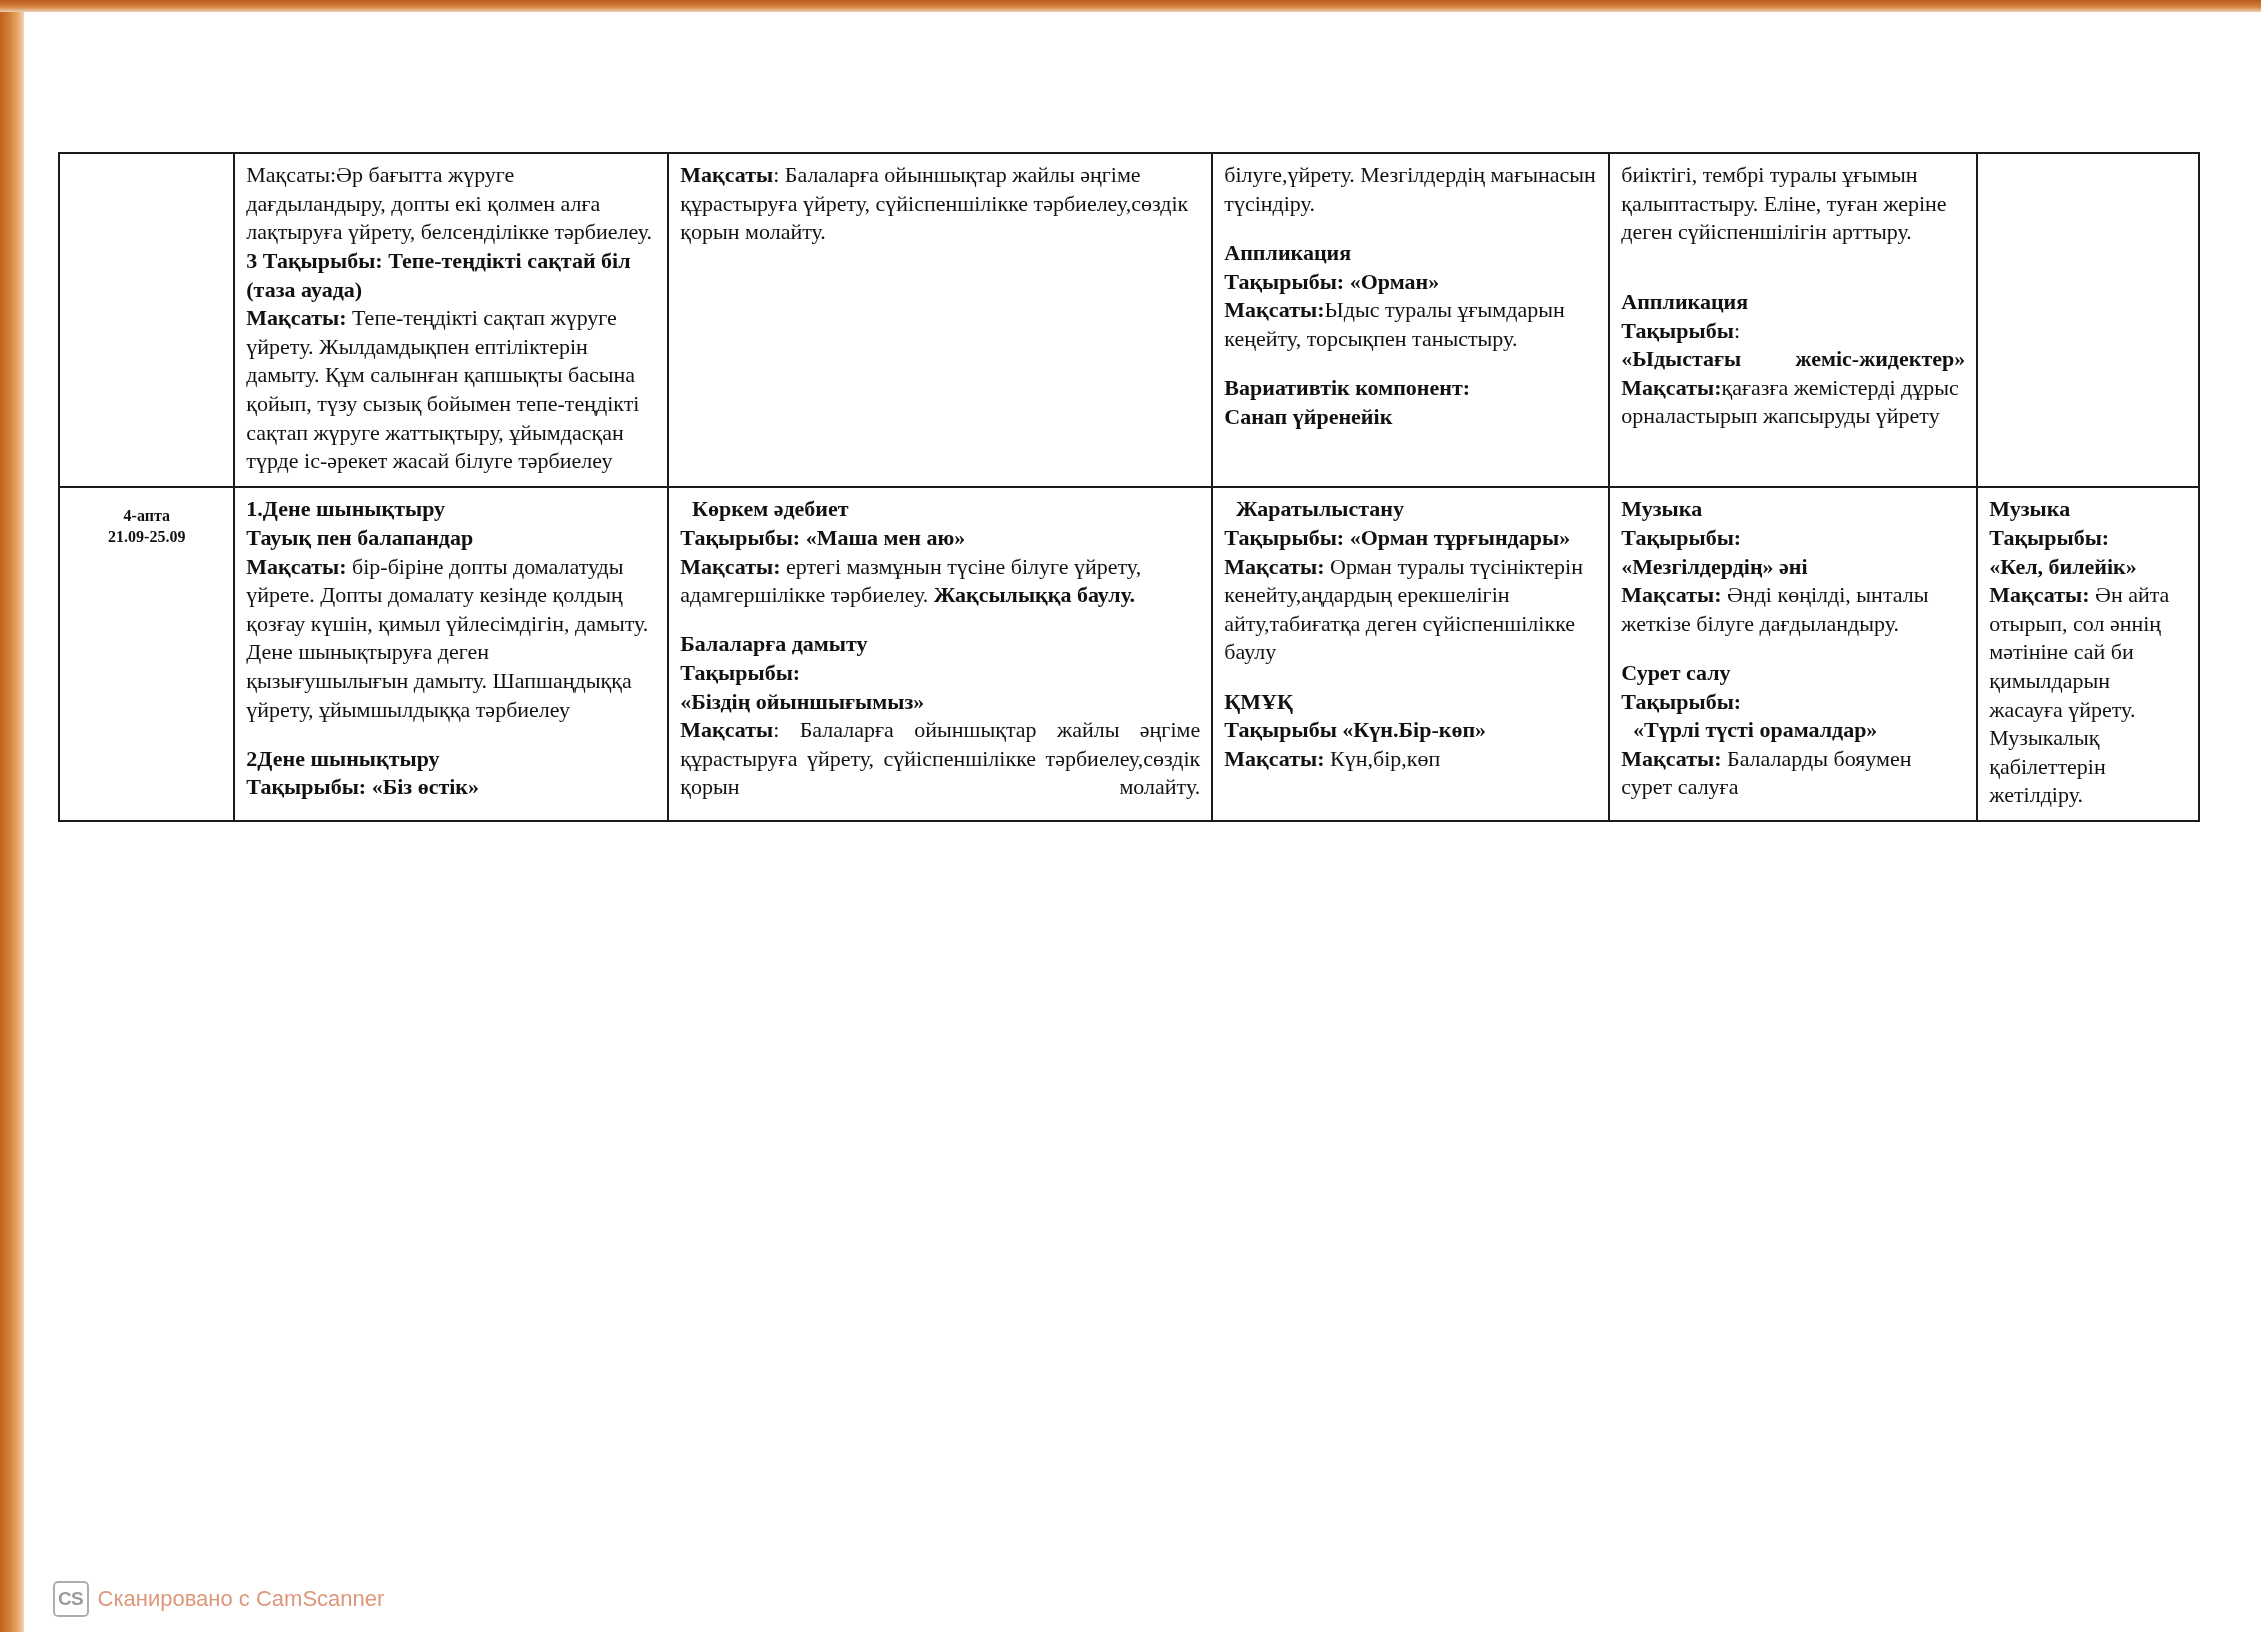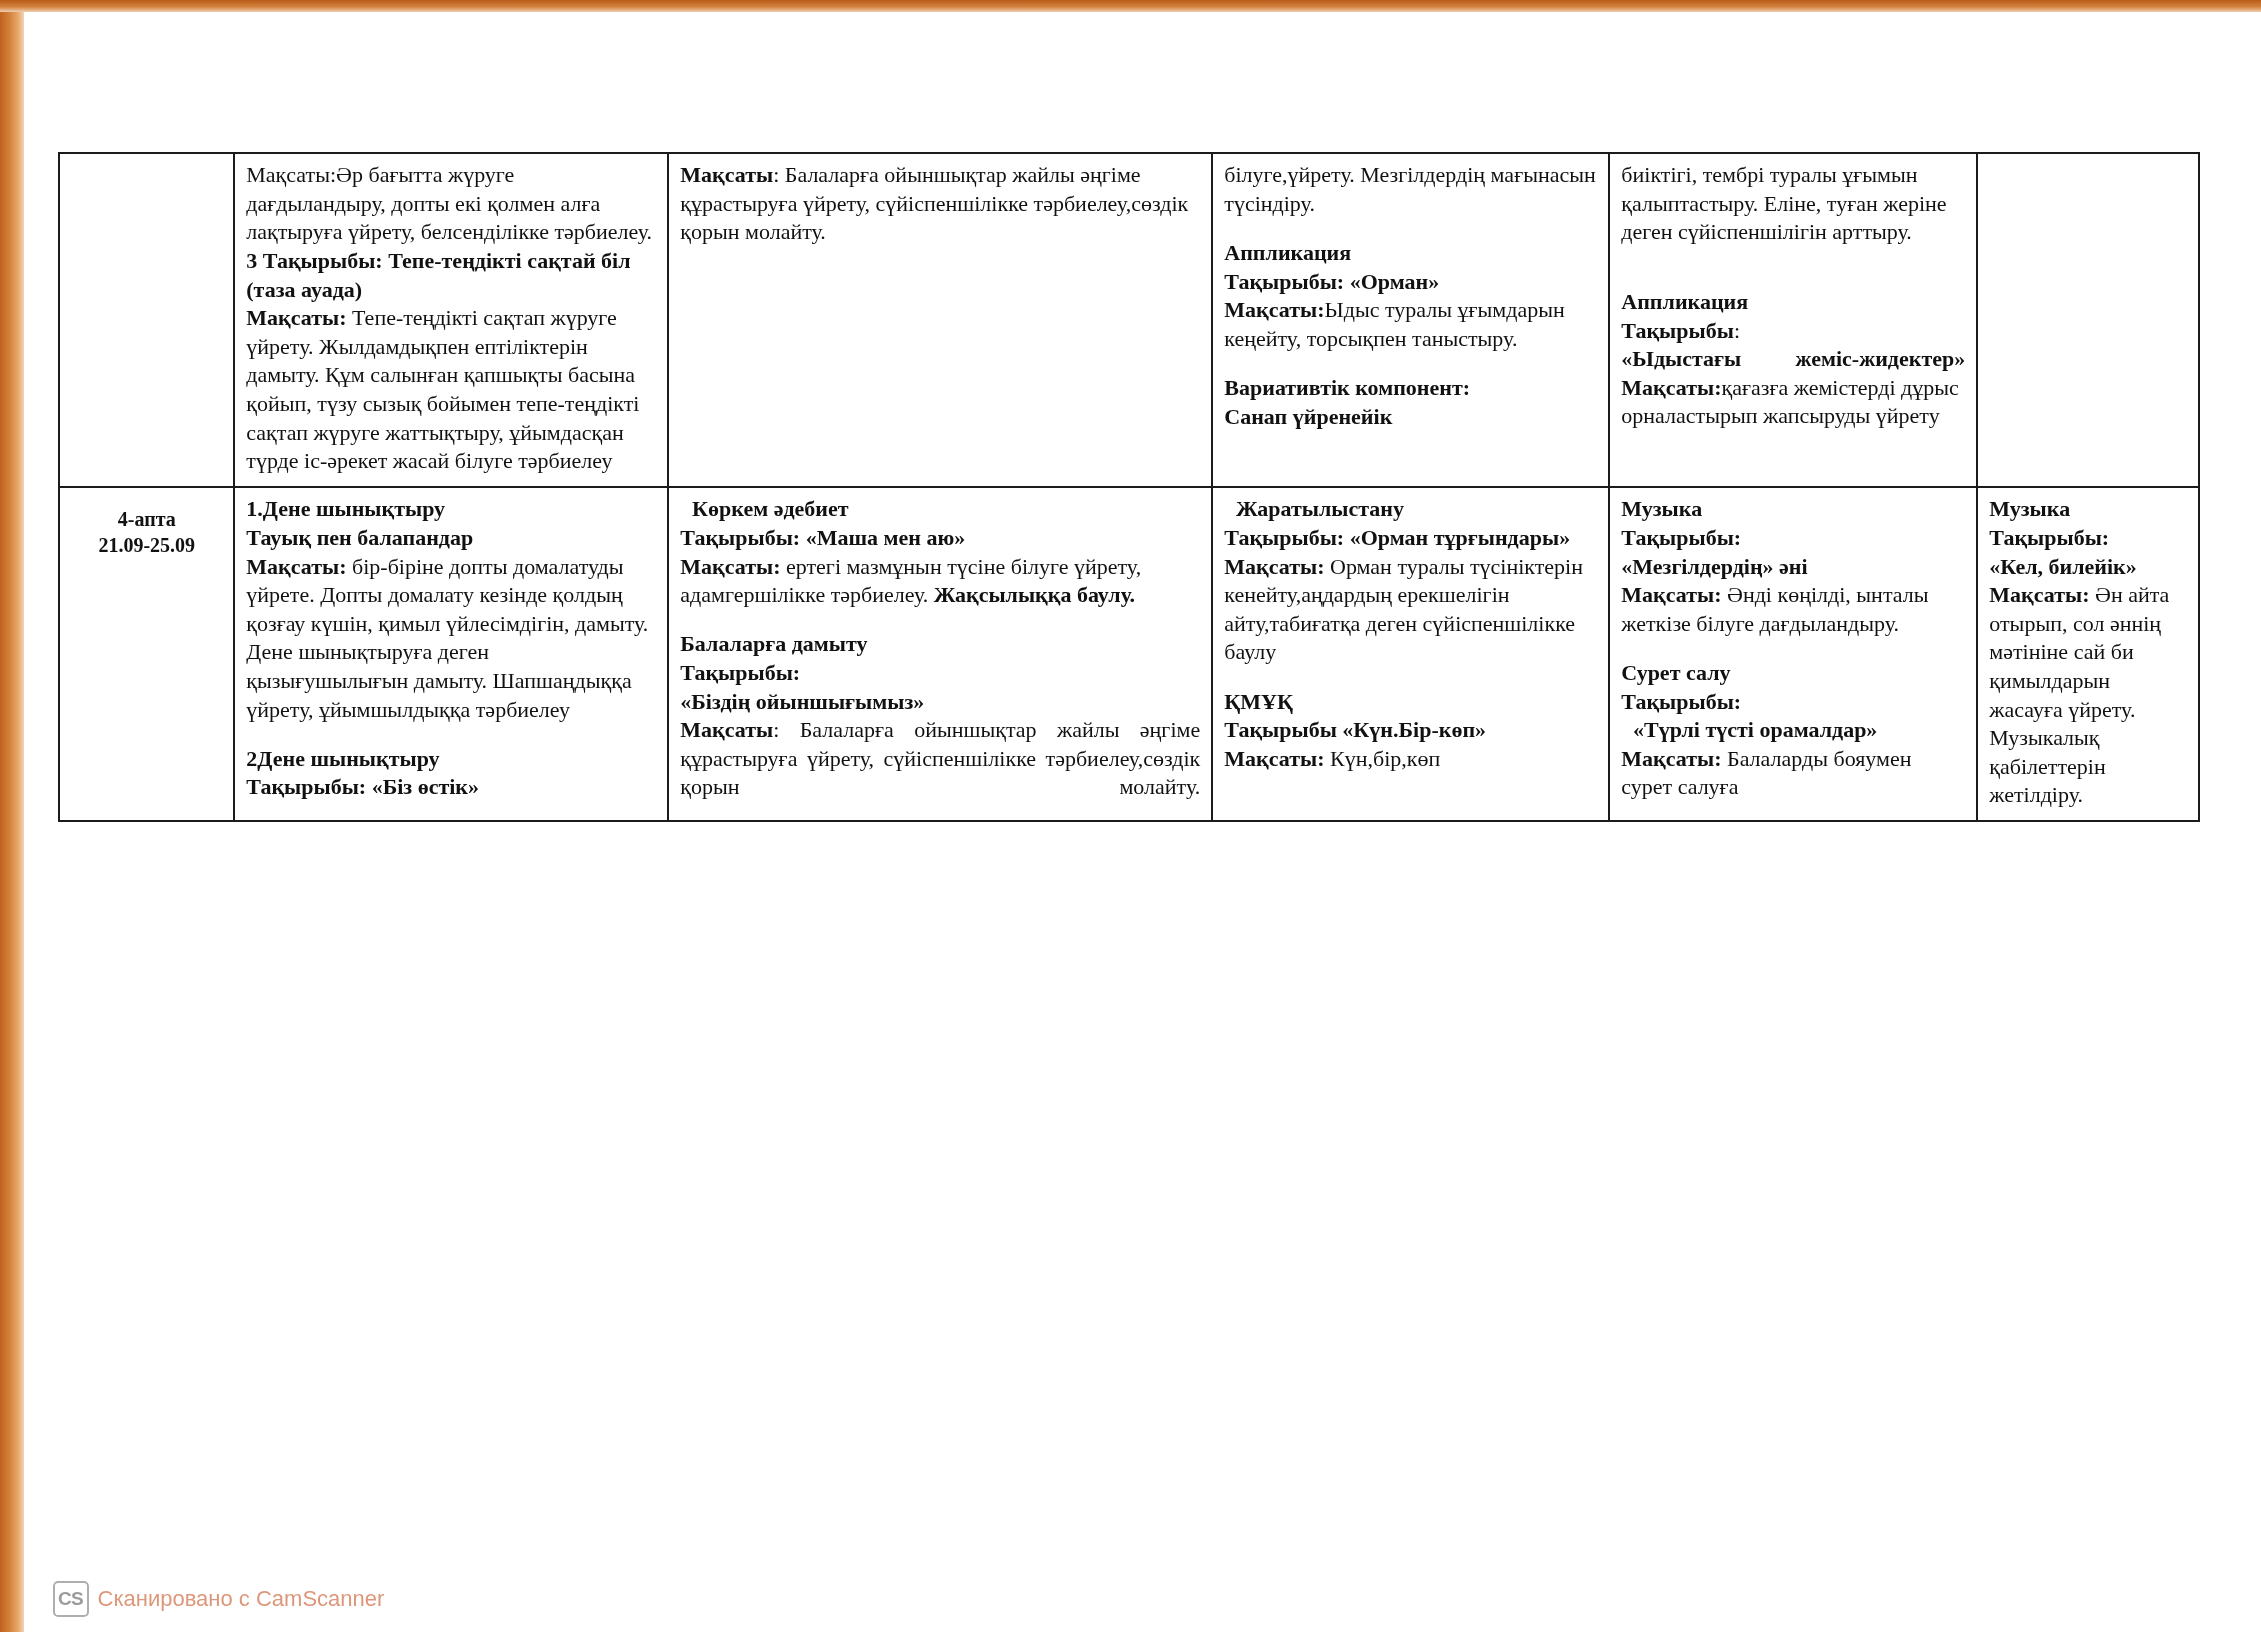--- a/index.html
+++ b/index.html
@@ -63,21 +63,21 @@
   col.c4 { width: 368px; }
   col.c5 { width: 222px; }
 
   .b { font-weight: bold; }
   .blk { margin: 0 0 0 0; }
   .sp { height: 20.6px; }
   .sp-lg { height: 41px; }
   .just { text-align: justify; text-align-last: justify; }
   .week-label {
     font-weight: bold;
-    font-size: 20px;
+    font-size: 16px;
     line-height: 1.3;
     text-align: center;
     padding-top: 10.3px;
   }
   .ind { text-indent: 11.8px; }
 
   
   .cs-footer {
     position: absolute;
     left: 29px;

